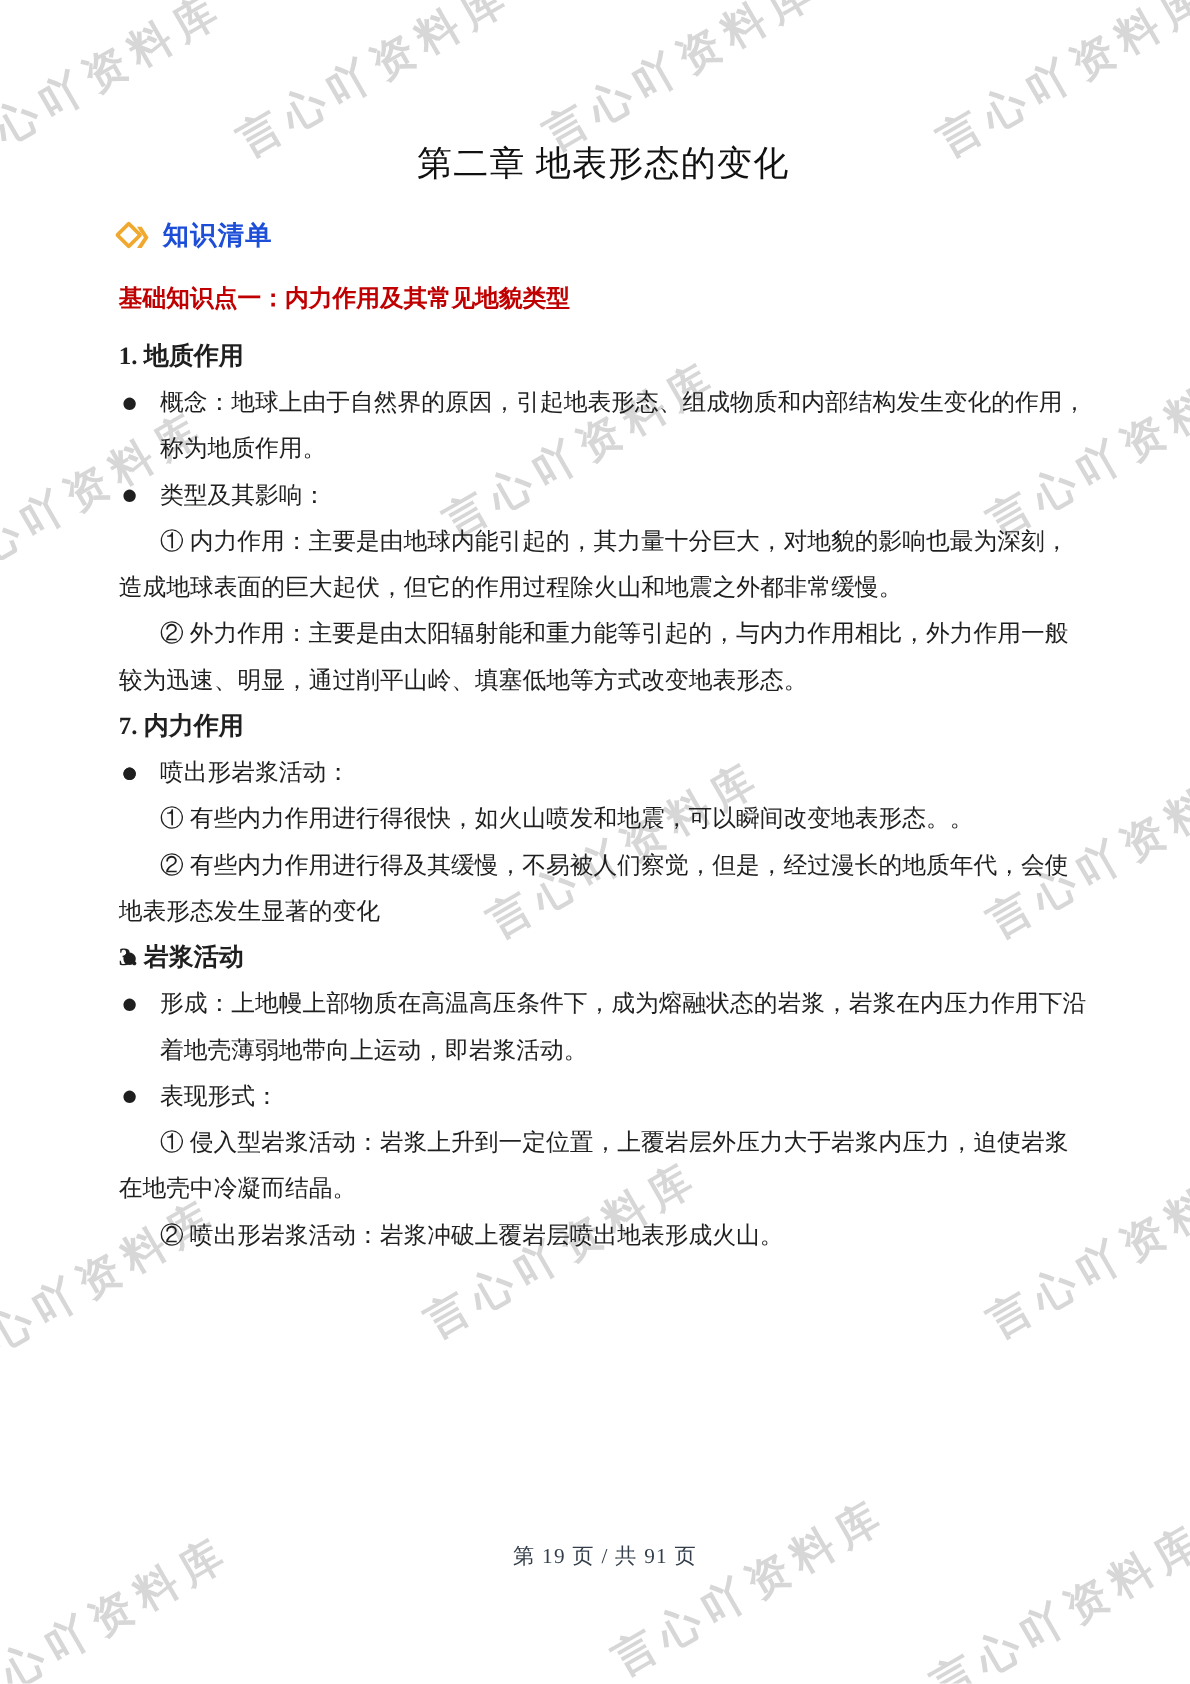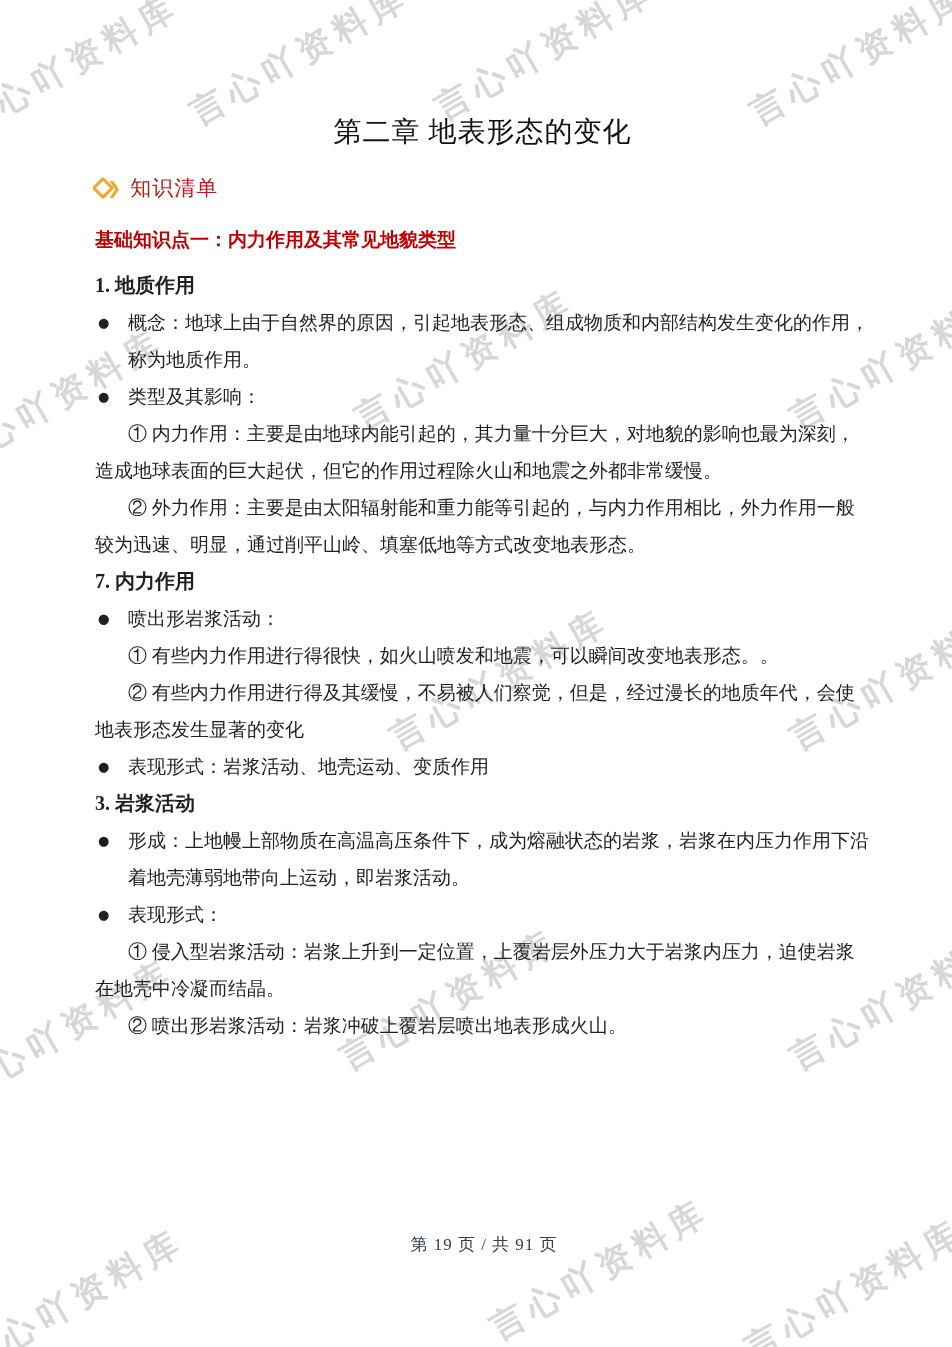--- a/index.html
+++ b/index.html
@@ -57,22 +57,22 @@
     background:#fff;
   }
   .kl-chev {
     color:#f0a92e;
     font-weight:bold;
     font-size:17px;
     margin-left:-4px;
     line-height:1;
   }
   .kl-label {
-    color:#b91c1c;
-    font-weight:normal;
+    color:#1d4ed8;
+    font-weight:bold;
     font-size:21px;
     letter-spacing:1px;
   }
 
   .topic-heading {
     margin:27px 0 0 0;
     font-family:"Liberation Sans","DejaVu Sans",sans-serif;
     font-size:19px;
     font-weight:bold;
     line-height:24px;
@@ -143,21 +143,21 @@
         <div class="blk numbered-heading">1. 地质作用</div>
         <div class="blk bullet-item"><span class="mark">●</span><span>概念：地球上由于自然界的原因，引起地表形态、组成物质和内部结构发生变化的作用，称为地质作用。</span></div>
         <div class="blk bullet-item"><span class="mark">●</span><span>类型及其影响：</span></div>
         <div class="blk circled-item">① 内力作用：主要是由地球内能引起的，其力量十分巨大，对地貌的影响也最为深刻，造成地球表面的巨大起伏，但它的作用过程除火山和地震之外都非常缓慢。</div>
         <div class="blk circled-item">② 外力作用：主要是由太阳辐射能和重力能等引起的，与内力作用相比，外力作用一般较为迅速、明显，通过削平山岭、填塞低地等方式改变地表形态。</div>
         <div class="blk numbered-heading">7. 内力作用</div>
         <div class="blk bullet-item"><span class="mark">●</span></div>
         <div class="blk bullet-item"><span class="mark">●</span><span>喷出形岩浆活动：</span></div>
         <div class="blk circled-item">① 有些内力作用进行得很快，如火山喷发和地震，可以瞬间改变地表形态。。</div>
         <div class="blk circled-item">② 有些内力作用进行得及其缓慢，不易被人们察觉，但是，经过漫长的地质年代，会使地表形态发生显著的变化</div>
-        <div class="blk bullet-item"><span class="mark">●</span><span>表现形式：岩浆活动、地壳运动、变质作用</span></div>
+        <div class="blk bullet-item"><span class="mark">●</span></div>
         <div class="blk numbered-heading">3. 岩浆活动</div>
         <div class="blk bullet-item"><span class="mark">●</span><span>形成：上地幔上部物质在高温高压条件下，成为熔融状态的岩浆，岩浆在内压力作用下沿着地壳薄弱地带向上运动，即岩浆活动。</span></div>
         <div class="blk bullet-item"><span class="mark">●</span><span>表现形式：</span></div>
         <div class="blk circled-item">① 侵入型岩浆活动：岩浆上升到一定位置，上覆岩层外压力大于岩浆内压力，迫使岩浆在地壳中冷凝而结晶。</div>
         <div class="blk circled-item">② 喷出形岩浆活动：岩浆冲破上覆岩层喷出地表形成火山。</div>
       </div>
 
   </div>
 
   <div class="footer">第 19 页 / 共 91 页</div>

